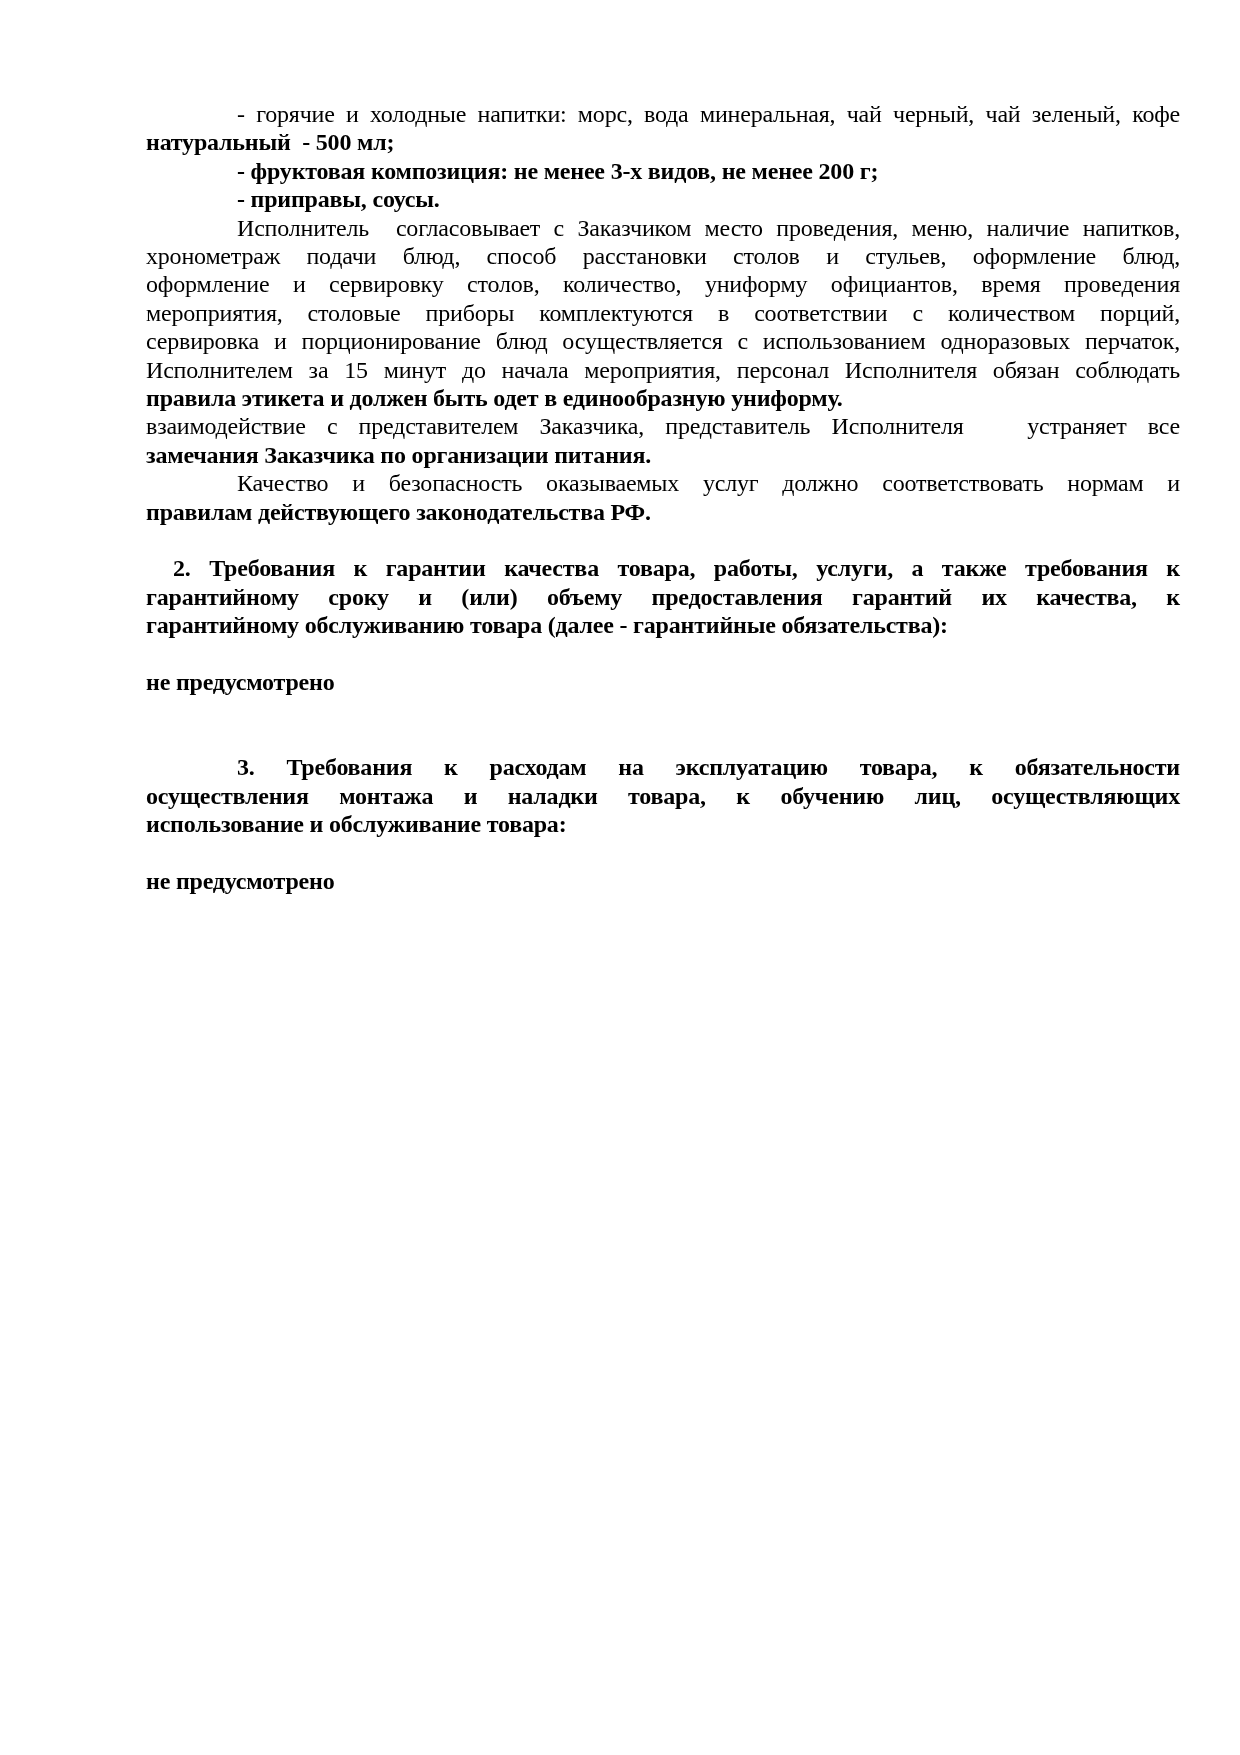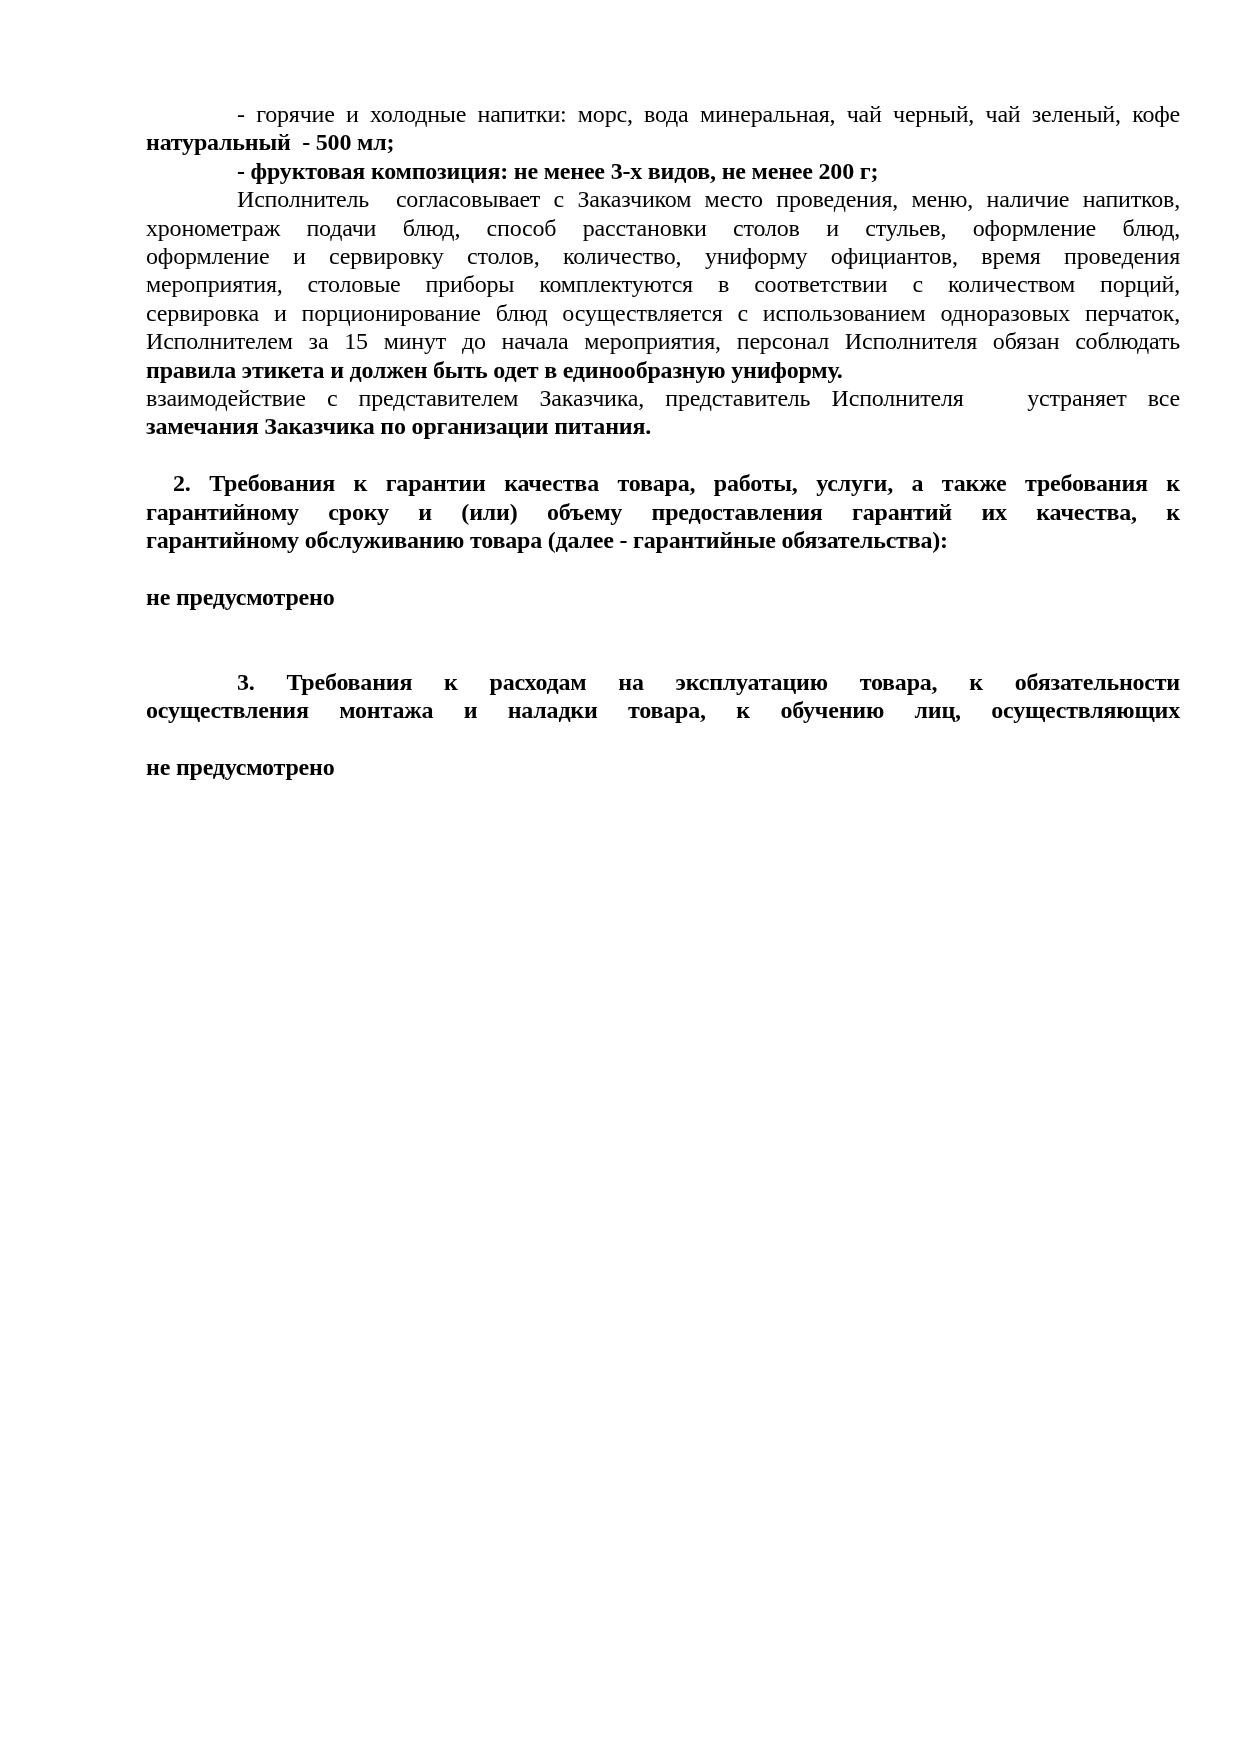--- a/index.html
+++ b/index.html
@@ -50,45 +50,53 @@
 <body>
 
 <main id="doc" data-name="document-page">
     <div class="block paragraph" data-name="list-item-drinks">
       <div class="line just ind" data-name="text-line">- горячие и холодные напитки: морс, вода минеральная, чай черный, чай зеленый, кофе</div>
       <div class="line last" data-name="text-line">натуральный&nbsp; - 500 мл;</div>
     </div>
     <div class="block paragraph" data-name="list-item-fruit">
       <div class="line last ind" data-name="text-line">- фруктовая композиция: не менее 3-х видов, не менее 200 г;</div>
     </div>
+    <div class="block paragraph" data-name="list-item-seasonings">
+      <div class="line last ind" data-name="text-line">- приправы, соусы.</div>
+    </div>
     <div class="block paragraph" data-name="paragraph-coordination">
       <div class="line just ind" data-name="text-line">Исполнитель&nbsp; согласовывает с Заказчиком место проведения, меню, наличие напитков,</div>
       <div class="line just" data-name="text-line">хронометраж подачи блюд, способ расстановки столов и стульев, оформление блюд,</div>
       <div class="line just" data-name="text-line">оформление и сервировку столов, количество, униформу официантов, время проведения</div>
       <div class="line just" data-name="text-line">мероприятия, столовые приборы комплектуются в соответствии с количеством порций,</div>
       <div class="line just" data-name="text-line">сервировка и порционирование блюд осуществляется с использованием одноразовых перчаток,</div>
       <div class="line just" data-name="text-line">Исполнителем за 15 минут до начала мероприятия, персонал Исполнителя обязан соблюдать</div>
       <div class="line last" data-name="text-line">правила этикета и должен быть одет в единообразную униформу.</div>
     </div>
     <div class="block paragraph" data-name="paragraph-representative">
       <div class="line just" data-name="text-line">взаимодействие с представителем Заказчика, представитель Исполнителя&nbsp;&nbsp; устраняет все</div>
       <div class="line last" data-name="text-line">замечания Заказчика по организации питания.</div>
+    </div>
+    <div class="block paragraph" data-name="paragraph-quality">
+      <div class="line just ind" data-name="text-line">Качество и безопасность оказываемых услуг должно соответствовать нормам и</div>
+      <div class="line last" data-name="text-line">правилам действующего законодательства РФ.</div>
     </div>
     <div class="spacer" data-name="blank-line" style="height: 28.4px;"></div>
     <div class="block heading" data-name="section-2-heading">
       <div class="line just ind" data-name="text-line">2. Требования к гарантии качества товара, работы, услуги, а также требования к</div>
       <div class="line just" data-name="text-line">гарантийному сроку и (или) объему предоставления гарантий их качества, к</div>
       <div class="line last" data-name="text-line">гарантийному обслуживанию товара (далее - гарантийные обязательства):</div>
     </div>
     <div class="spacer" data-name="blank-line" style="height: 28.4px;"></div>
     <div class="block plain" data-name="section-2-value">
       <div class="line last" data-name="text-line">не предусмотрено</div>
     </div>
     <div class="spacer" data-name="blank-line" style="height: 56.8px;"></div>
     <div class="block heading" data-name="section-3-heading">
       <div class="line just ind" data-name="text-line">3. Требования к расходам на эксплуатацию товара, к обязательности</div>
       <div class="line just" data-name="text-line">осуществления монтажа и наладки товара, к обучению лиц, осуществляющих</div>
+      <div class="line last" data-name="text-line">использование и обслуживание товара:</div>
     </div>
     <div class="spacer" data-name="blank-line" style="height: 28.4px;"></div>
     <div class="block plain" data-name="section-3-value">
       <div class="line last" data-name="text-line">не предусмотрено</div>
     </div>
   </main>
 
 </body></html>

